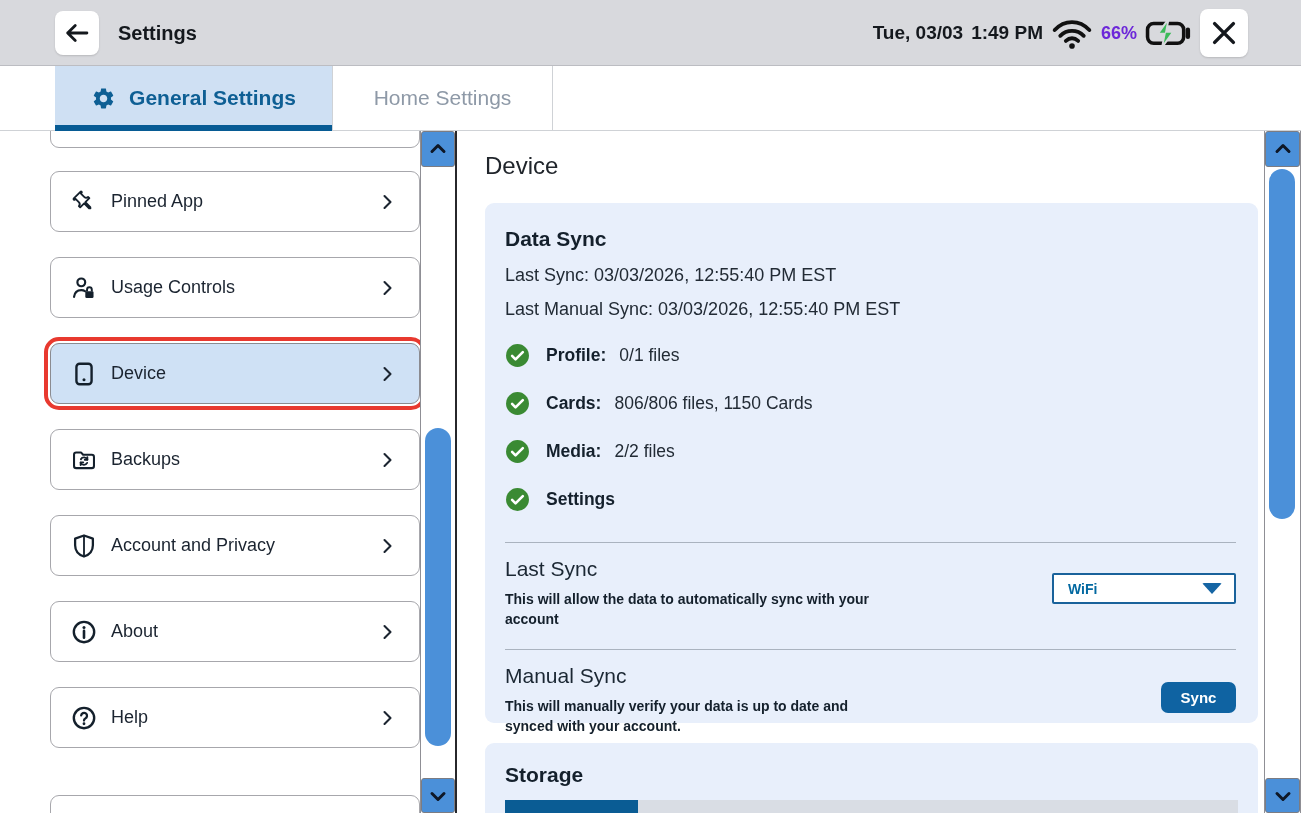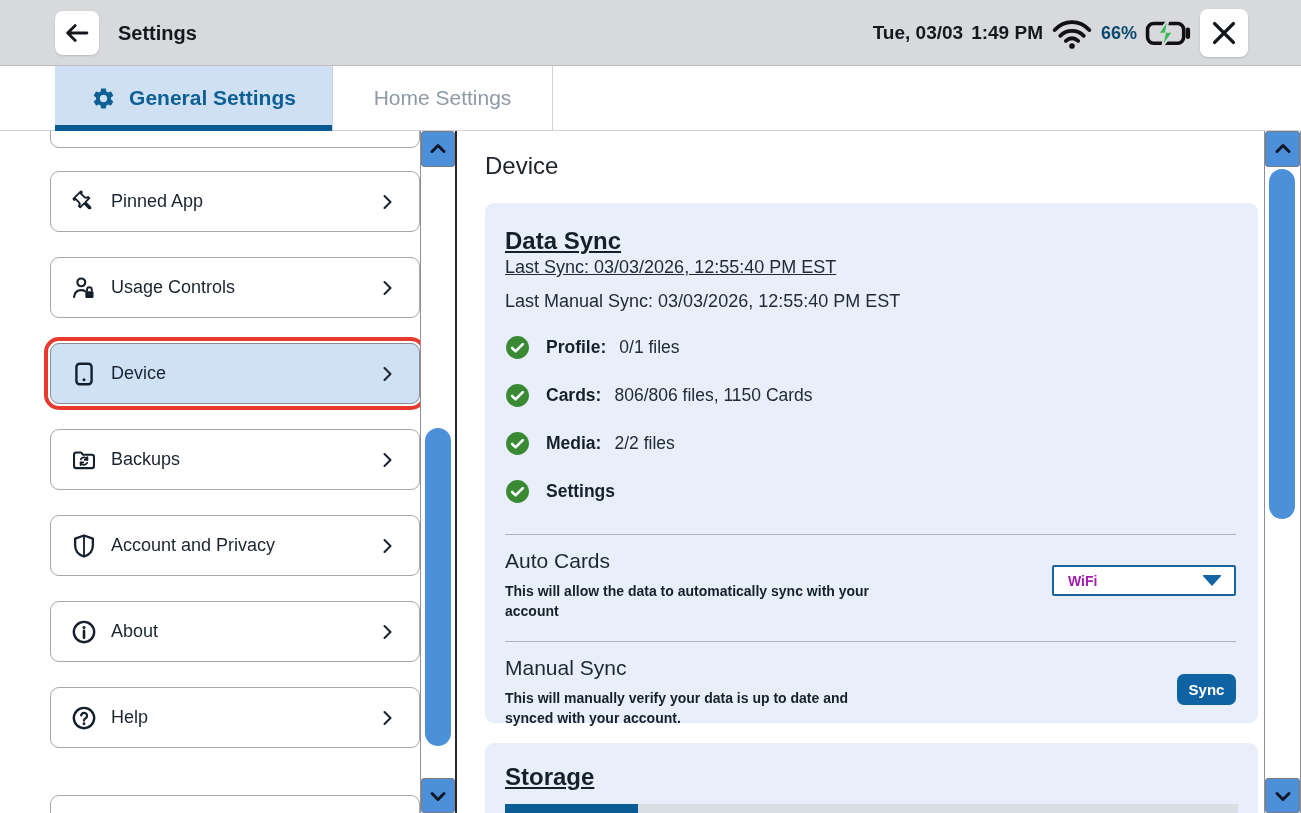--- a/index.html
+++ b/index.html
@@ -13,21 +13,21 @@
   .back-btn { position:absolute; left:55px; top:11px; width:44px; height:44px;
               background:#fff; border:none; border-radius:8px; cursor:pointer;
               display:flex; align-items:center; justify-content:center;
               box-shadow:0 1px 2px rgba(0,0,0,.15); }
   .hdr-title { position:absolute; left:118px; top:0; height:66px; display:flex; align-items:center;
                font-size:20px; font-weight:700; color:#14181d; }
   .hdr-right { position:absolute; right:53px; top:0; height:66px;
                display:flex; align-items:center; gap:8px; }
   .hdr-date, .hdr-time { font-size:19px; font-weight:600; color:#14181d; }
   .batt-wrap { display:flex; align-items:center; gap:7px; }
-  .hdr-batt-pct { font-size:18px; font-weight:600; color:#0c4a6e; }
+  .hdr-batt-pct { font-size:18px; font-weight:600; color:#6d28d9; }
   .close-btn { width:48px; height:48px; background:#fff; border:none; border-radius:8px;
                cursor:pointer; display:flex; align-items:center; justify-content:center;
                box-shadow:0 1px 2px rgba(0,0,0,.15); }
 
   
   .tabbar { position:absolute; top:66px; left:0; width:100%; height:65px; background:#fff;
             border-bottom:1px solid #cfd2d6; display:flex; }
   .tab { height:64px; display:flex; align-items:center; justify-content:center; gap:13px;
          font-size:21px; cursor:pointer; position:relative; }
   .tab-general { margin-left:55px; width:277px; background:#cfe0f3; color:#0e5f94; font-weight:600; }
@@ -64,45 +64,45 @@
   .vscroll.right .sb-thumb { top:38px; height:350px; }
 
   
   .main { position:absolute; left:458px; top:0; width:806px; height:682px; overflow:hidden; }
   .page-title { margin:21px 0 0 27px; font-size:24px; font-weight:500; color:#20252b; }
 
   .card { margin-left:27px; width:773px; background:#e8effb; border-radius:9px; }
   .card.data-sync { margin-top:23px; height:520px; padding:24px 22px 0 20px; position:relative; }
   .card.storage { margin-top:20px; height:120px; padding:20px 22px 0 20px; }
 
-  .card-h2 { font-size:24px; font-weight:700; color:#14202c;text-decoration:underline; }
+  .card-h2 { font-size:21px; font-weight:700; color:#14202c; }
   .sync-line { margin-top:13px; font-size:18px; color:#222b35; }
-  .sync-line.first { margin-top:2px;text-decoration:underline; }
+  .sync-line.first { margin-top:14px; }
 
   .chk-row { display:flex; align-items:center; margin-top:23px; }
   .chk-row .c-icon { width:25px; height:25px; flex:0 0 25px; }
   .chk-row .c-label { margin-left:16px; font-size:17.5px; font-weight:700; color:#14202c; }
   .chk-row .c-value { margin-left:13px; font-size:17.5px; color:#222b35; }
 
   .divider { border:none; border-top:1px solid #aab3bf; margin-top:30px; }
   .divider.d2 { margin-top:19px; }
 
   .section { position:relative; }
   .sec-h { margin-top:14px; font-size:21px; font-weight:400; color:#1b2733; }
   .sec-desc { margin-top:8px; width:370px; font-size:14px; font-weight:700; color:#14202c; line-height:1.45; }
 
   .dropdown { position:absolute; right:0px; top:16px; width:184px; height:31px; background:#fff;
               border:2px solid #19629b; border-radius:2px; cursor:pointer;
               display:flex; align-items:center; padding:0 12px 0 14px; }
-  .dropdown .dd-value { font-size:14px; font-weight:700; color:#a21caf; }
+  .dropdown .dd-value { font-size:14px; font-weight:700; color:#0369a1; }
   .dropdown .dd-caret { margin-left:auto; width:0; height:0;
               border-left:10px solid transparent; border-right:10px solid transparent;
               border-top:11px solid #1565a4; border-radius:2px; }
 
-  .sync-btn { position:absolute; right:0px; top:18px; width:59px; height:31px;
+  .sync-btn { position:absolute; right:0px; top:18px; width:75px; height:31px;
               background:#0f63a2; color:#fff; border:none; border-radius:7px;
               font-size:15px; font-weight:700; cursor:pointer; font-family:"Liberation Sans",sans-serif; }
 
   .progress-track { margin-top:13px; width:733px; height:16px; background:#d9dde4; }
   .progress-fill { height:100%; background:#0a5c94; }
 </style>
 </head>
 <body>
 
 <div class="screen">
@@ -348,21 +348,21 @@
                 <circle cx="12" cy="12" r="11" fill="#3a8a33"></circle>
                 <path d="M6.8 12.4l3.3 3.3 7-7" fill="none" stroke="#fff" stroke-width="2.5" stroke-linecap="round" stroke-linejoin="round"></path>
               </svg>
           </span>
           <span class="c-label">Settings</span>
         </div>
 
         <hr class="divider">
 
         <div class="section">
-          <div class="sec-h">Auto Cards</div>
+          <div class="sec-h">Last Sync</div>
           <div class="sec-desc">This will allow the data to automatically sync with your account</div>
           <div class="dropdown">
             <span class="dd-value">WiFi</span>
             <span class="dd-caret"></span>
           </div>
         </div>
 
         <hr class="divider d2">
 
         <div class="section">

